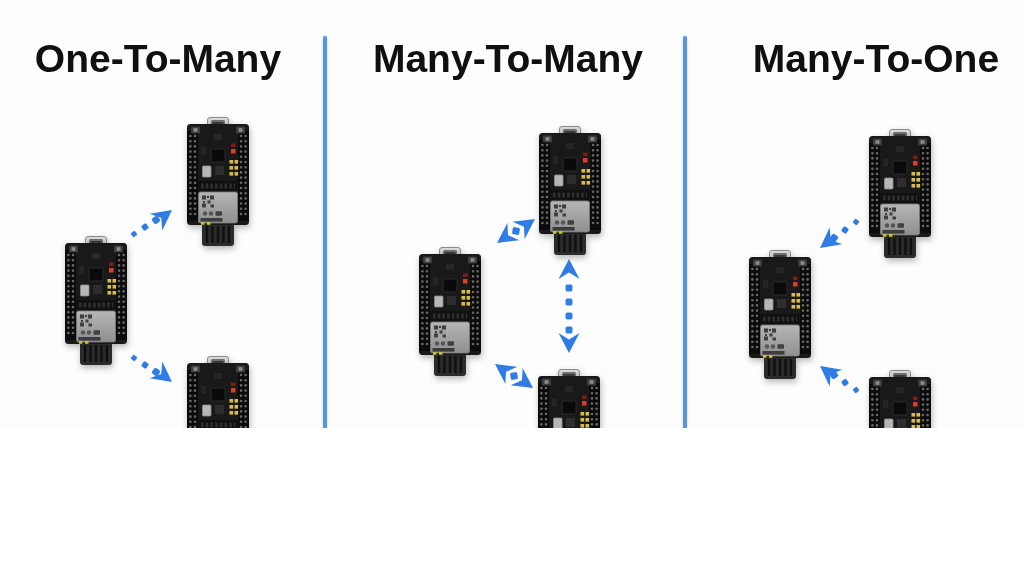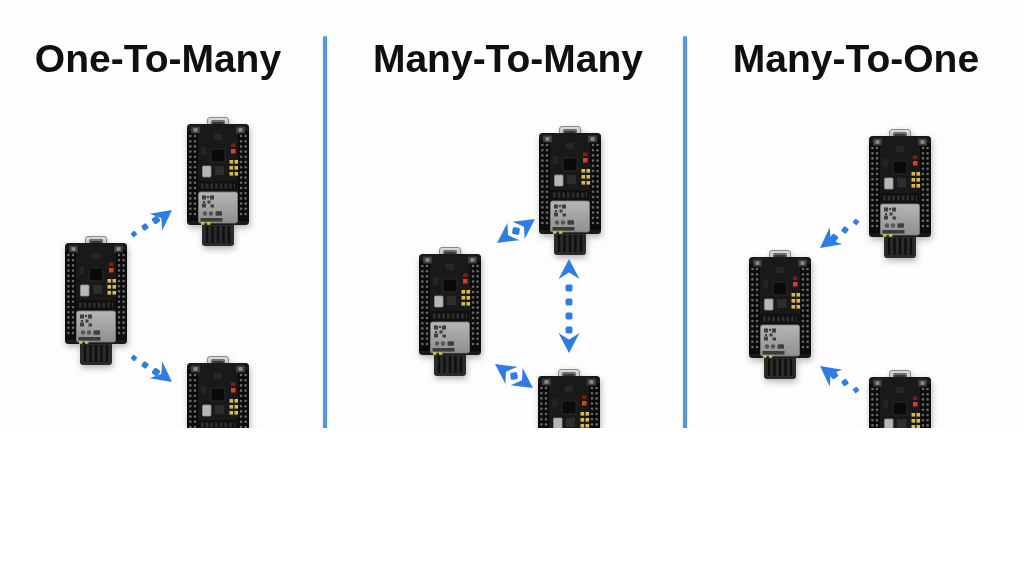--- a/index.html
+++ b/index.html
@@ -5,21 +5,21 @@
   :root{
     --arrow:#2e7ce4; --divider:#5a95d8; --title:#101010; --background:#fdfdfd;
     --board-body:#191919; --board-shield:#a3a3a3;
   }
   *{margin:0;padding:0;box-sizing:border-box}
   html,body{width:1024px;height:576px;font-family:"Liberation Sans",sans-serif}
   .canvas{position:relative;width:1024px;height:428px;background:var(--background);overflow:hidden}
   .defs-svg{position:absolute;width:0;height:0}
   .sec-title{position:absolute;top:37px;transform:translateX(-50%);
     font-weight:700;font-size:39px;line-height:1.15;color:var(--title);white-space:nowrap}
-  #t1{left:158px}#t2{left:508px}#t3{left:856px}
+  #t1{left:158px}#t2{left:508px}#t3{left:876px}
   .divider{position:absolute;top:36px;width:4px;height:521px;border-radius:3px;
     background:var(--divider);box-shadow:0 0 2px rgba(90,149,216,.6)}
   #div-1{left:323px}#div-2{left:683px}
   .board{position:absolute;width:64px;height:130px;filter:drop-shadow(1px 3px 3px rgba(0,0,0,.28))}
   #b-s1-src{left:64px;top:236px}
   #b-s1-t{left:186px;top:117px}
   #b-s1-b{left:186px;top:356px}
   #b-s2-l{left:418px;top:247px}
   #b-s2-t{left:538px;top:126px}
   #b-s2-b{left:537px;top:369px}

